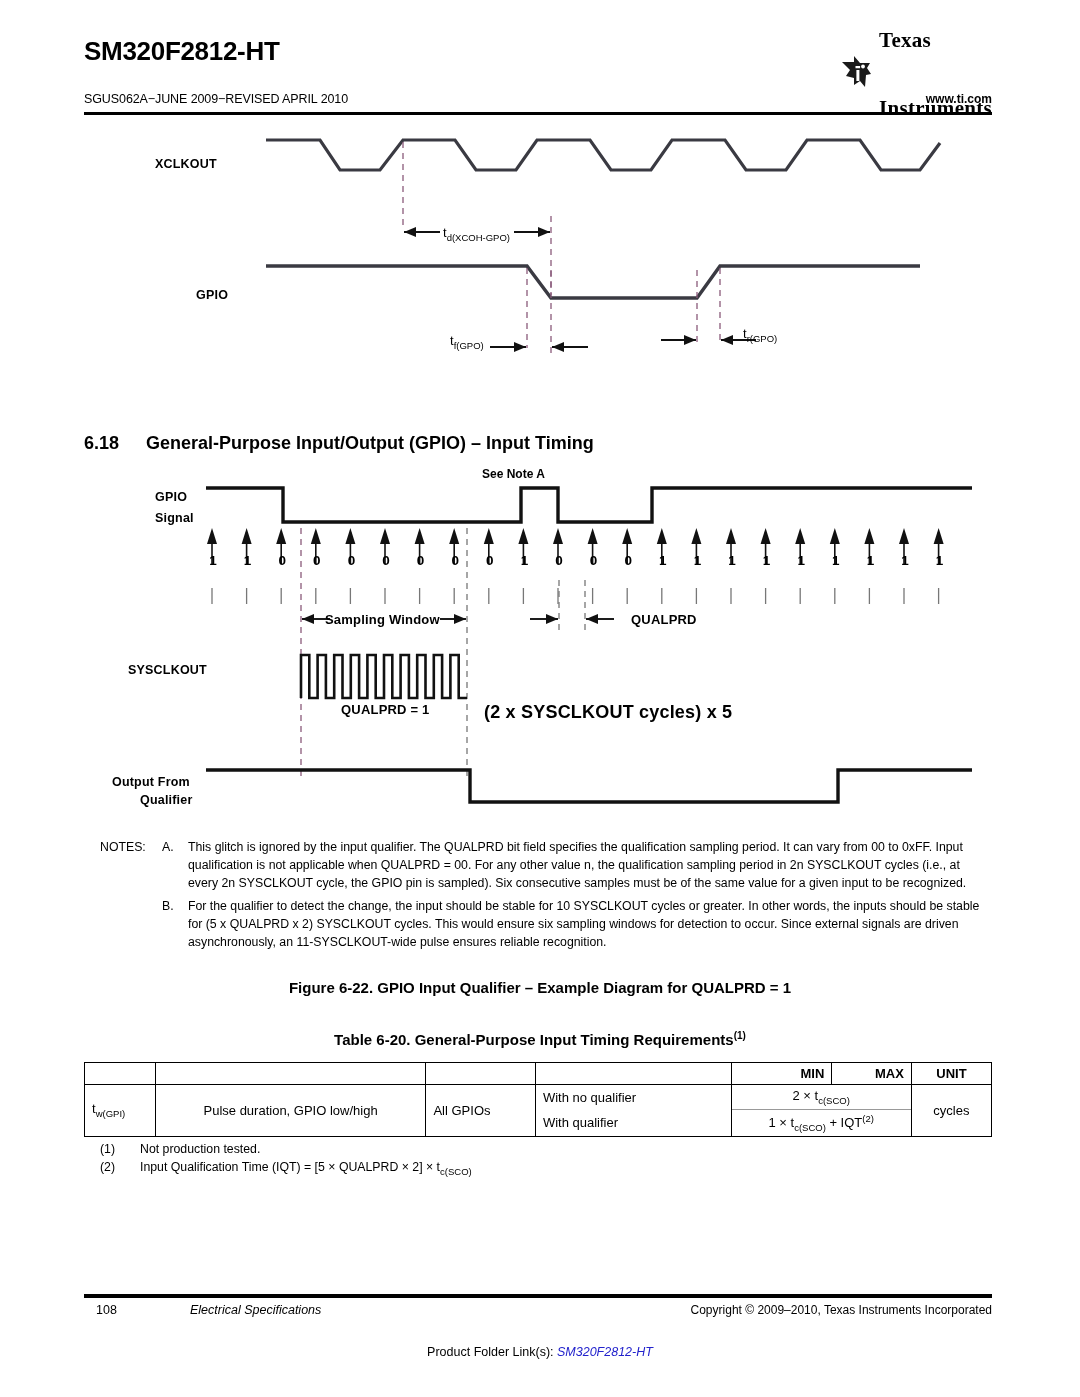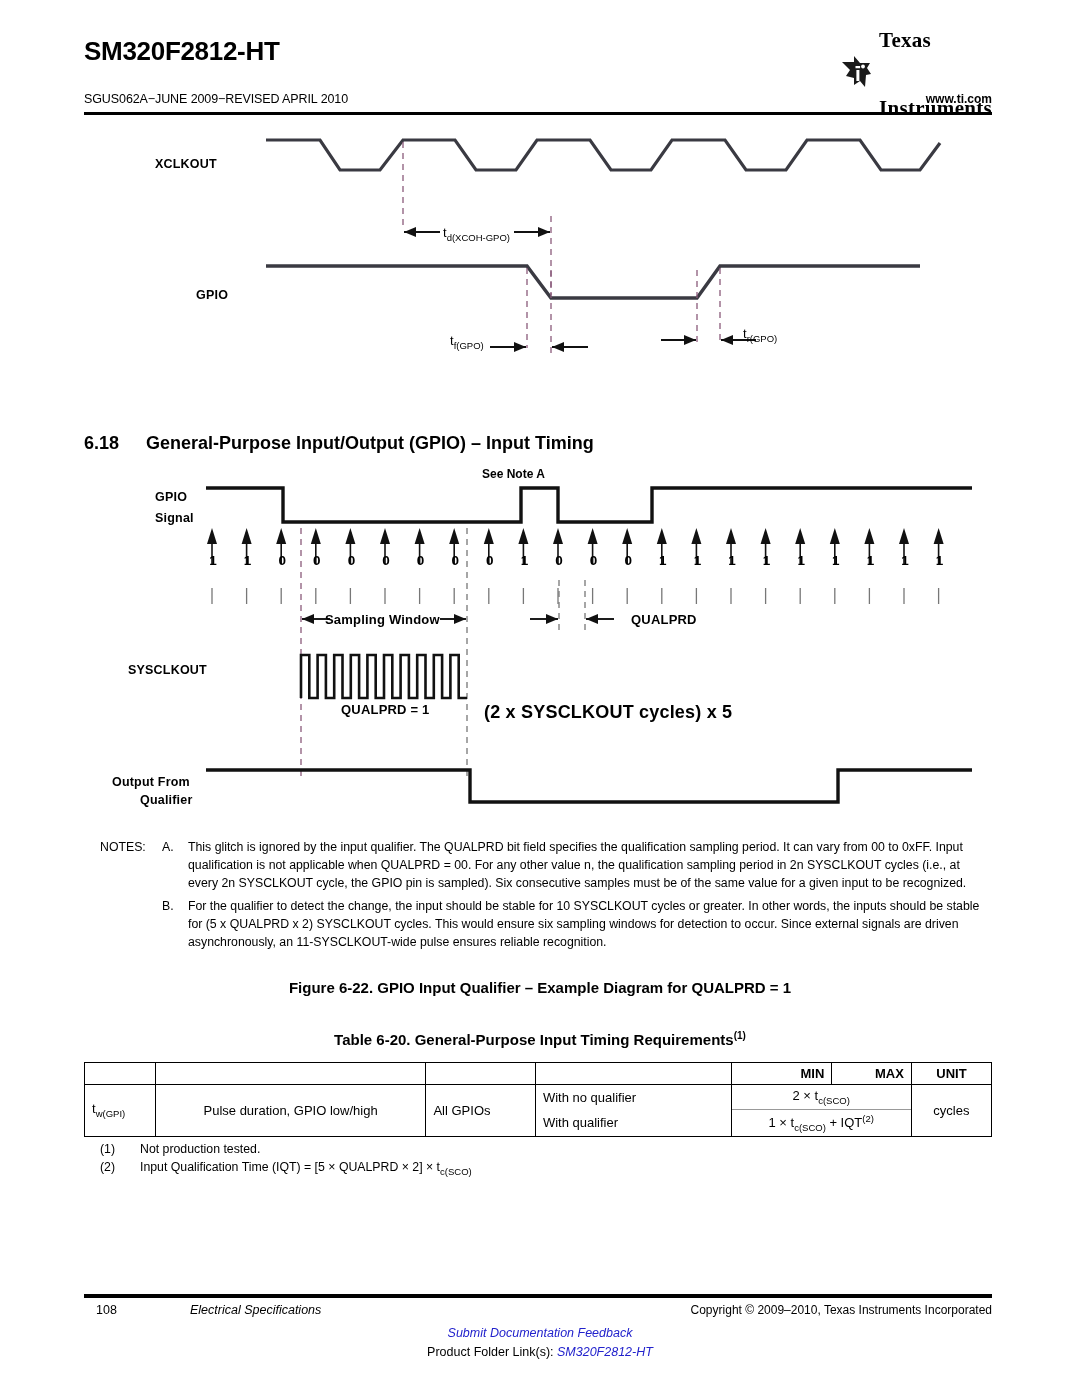--- a/index.html
+++ b/index.html
@@ -343,18 +343,17 @@
     <div>
       <span class="fn-n">(2)</span>
       <span><span>Input Qualification Time (IQT) = [5 × QUALPRD × 2] × t</span><sub>c(SCO)</sub></span>
     </div>
   </div>
 
   <div class="ftr-rule"></div>
   <div class="ftr-page">108</div>
   <div class="ftr-sect">Electrical Specifications</div>
   <div class="ftr-copy">Copyright © 2009–2010, Texas Instruments Incorporated</div>
-  <div class="ftr-link">Submit Documentation Feedback</div>
   <div class="ftr-pf">
     <span>Product Folder Link(s): </span><i>SM320F2812-HT</i>
   </div>
 
 </div>
 
 </body></html>

